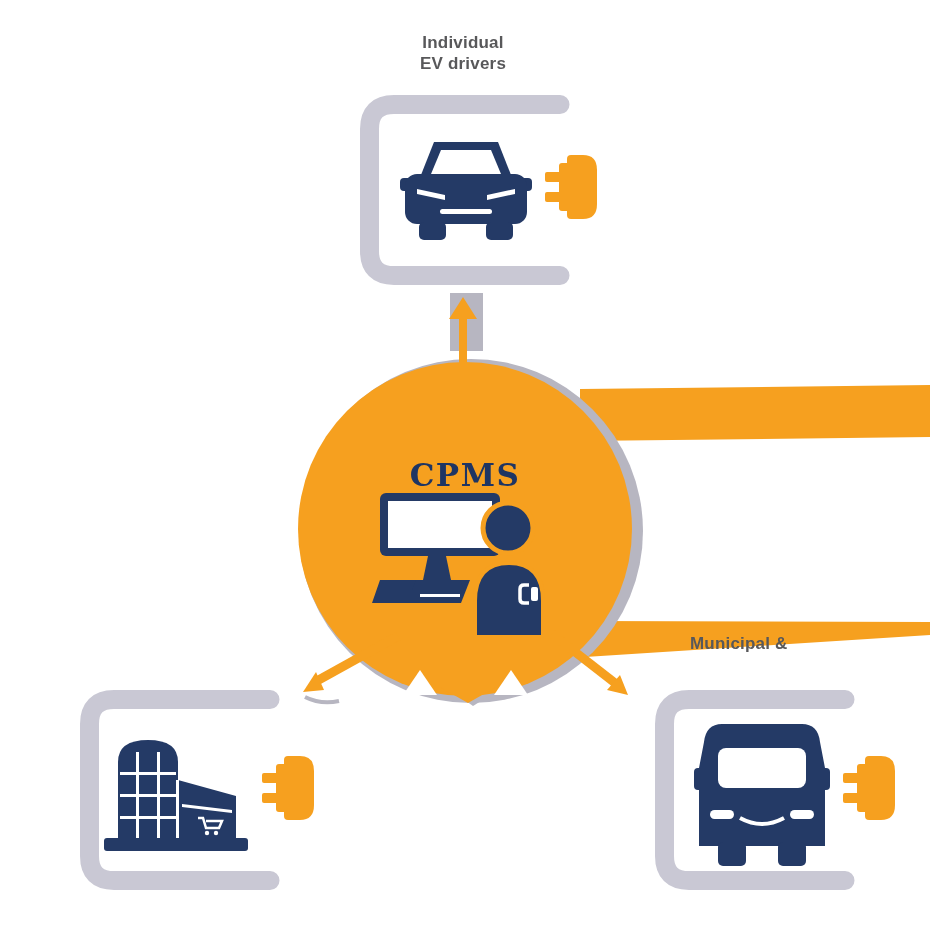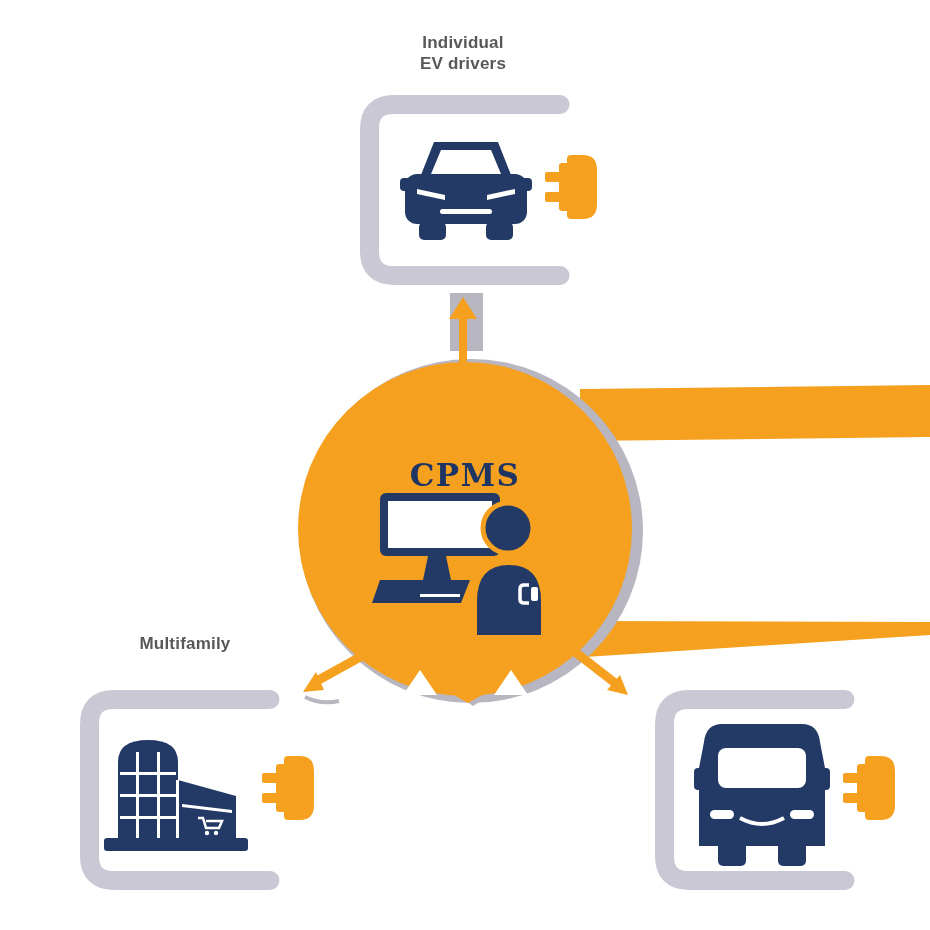--- a/index.html
+++ b/index.html
@@ -136,19 +136,19 @@
   </svg>
 
   <div class="cpms-title">CPMS</div>
 
   <div class="node-label center" style="left:343px;top:33px;width:240px;">
     <span class="ln">Individual</span>
     <span class="ln">EV drivers</span>
   </div>
 
   <div class="node-label center" style="left:85px;top:634px;width:200px;">
-    <span class="ln">Multifamily</span>
   </div>
 
   <div class="node-label" style="left:690px;top:634px;width:220px;text-align:left;">
+    <span class="ln">Municipal &amp;</span>
   </div>
 
 </div>
 
 </body></html>

